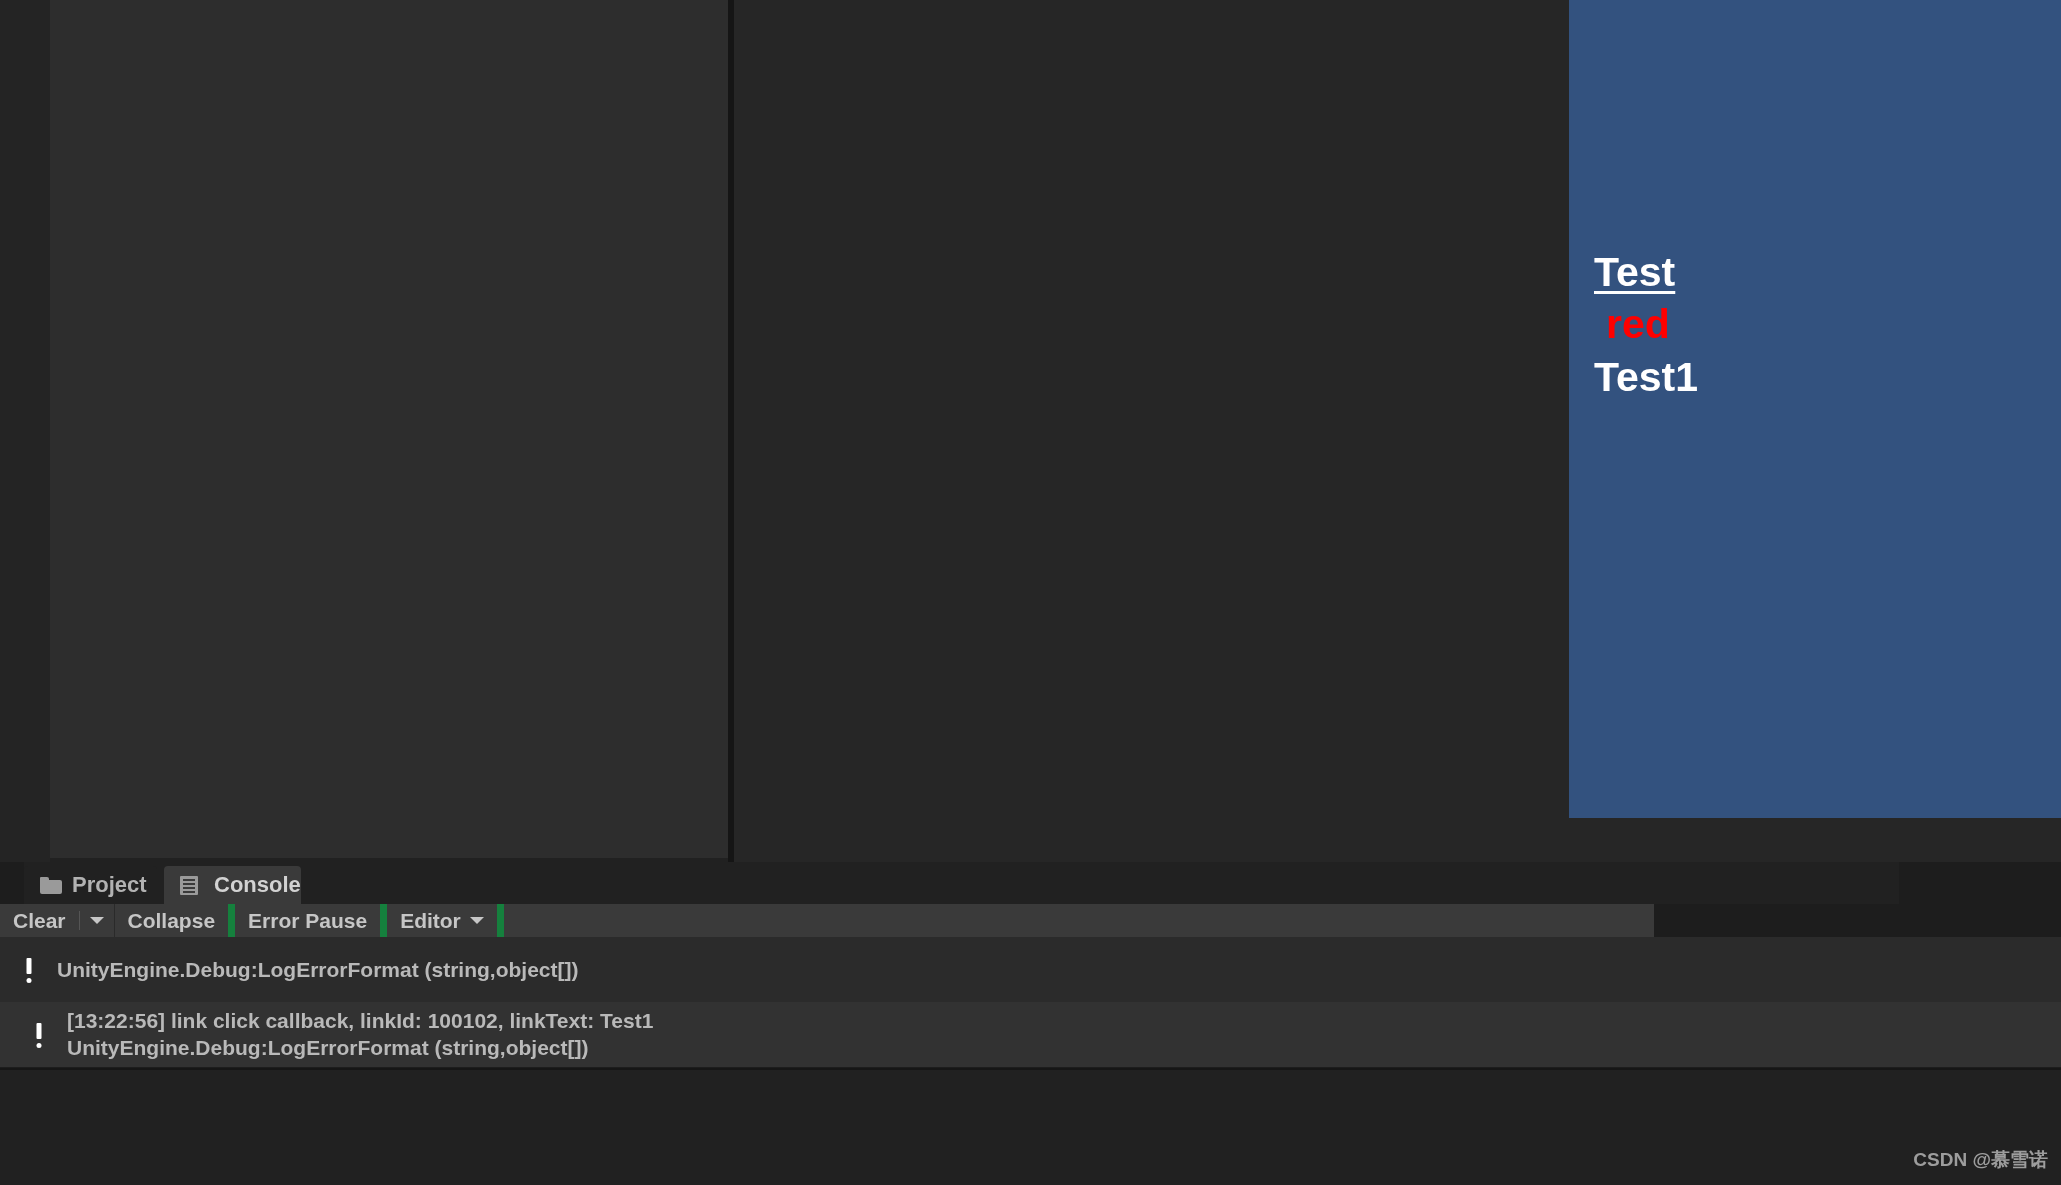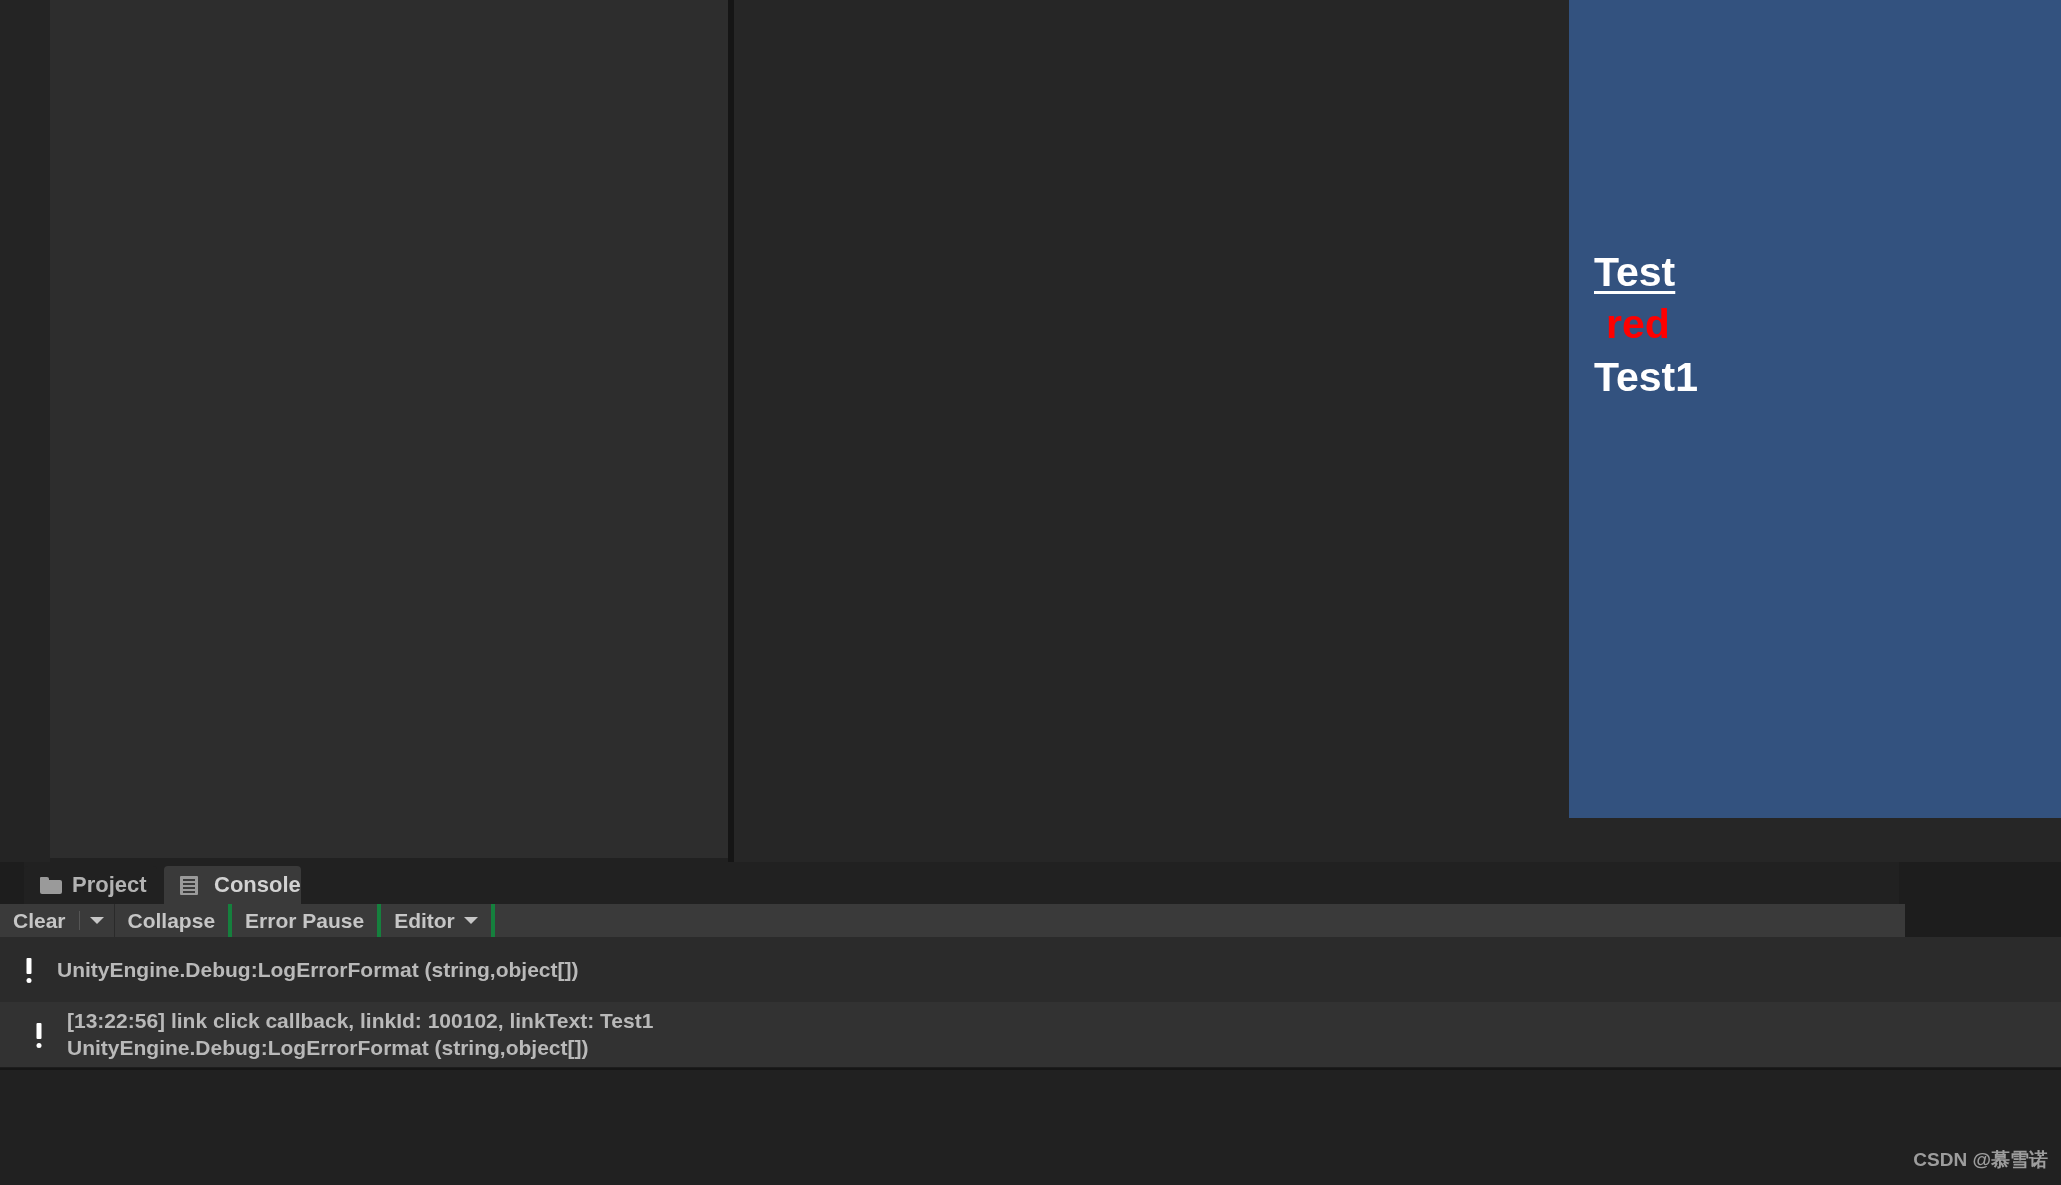--- a/index.html
+++ b/index.html
@@ -174,37 +174,37 @@
     left: 3px; top: 3px;
     width: 12px; height: 2px;
     background: #3a3a3a;
     box-shadow: 0 4px 0 #3a3a3a, 0 8px 0 #3a3a3a, 0 12px 0 #3a3a3a;
   }
 
   
   .console-toolbar {
     position: absolute;
     left: 0; top: 42px;
-    width: 1905px;
+    width: 1654px;
     height: 33px;
     background: #3a3a3a;
     display: flex;
     align-items: stretch;
   }
   .tb-btn {
     height: 33px;
     display: flex;
     align-items: center;
     justify-content: center;
     padding: 0 13px;
     box-sizing: border-box;
     color: #c6c6c6;
     font-size: 21px;
     background: #3a3a3a;
-    border-right: 4px solid #15803d;
+    border-right: 7px solid #15803d;
     cursor: default;
     user-select: none;
     white-space: nowrap;
   }
   .tb-group {
     display: flex;
     align-items: stretch;
     border-right: 1px solid #2a2a2a;
   }
   .tb-group .tb-btn { border-right: none; }

